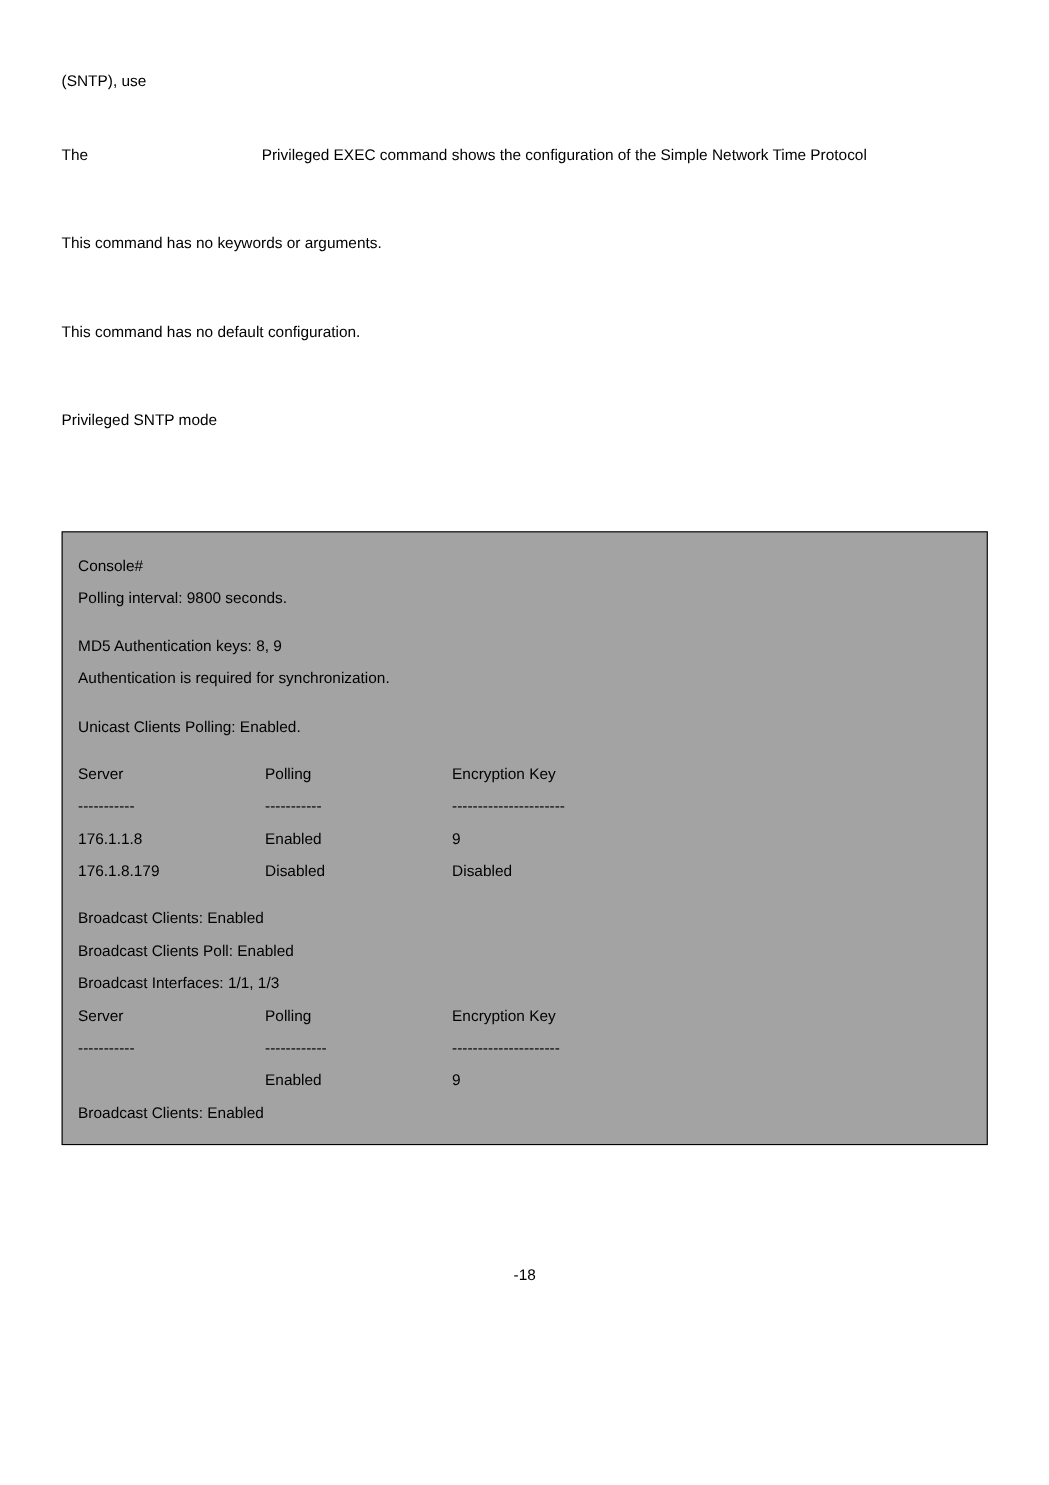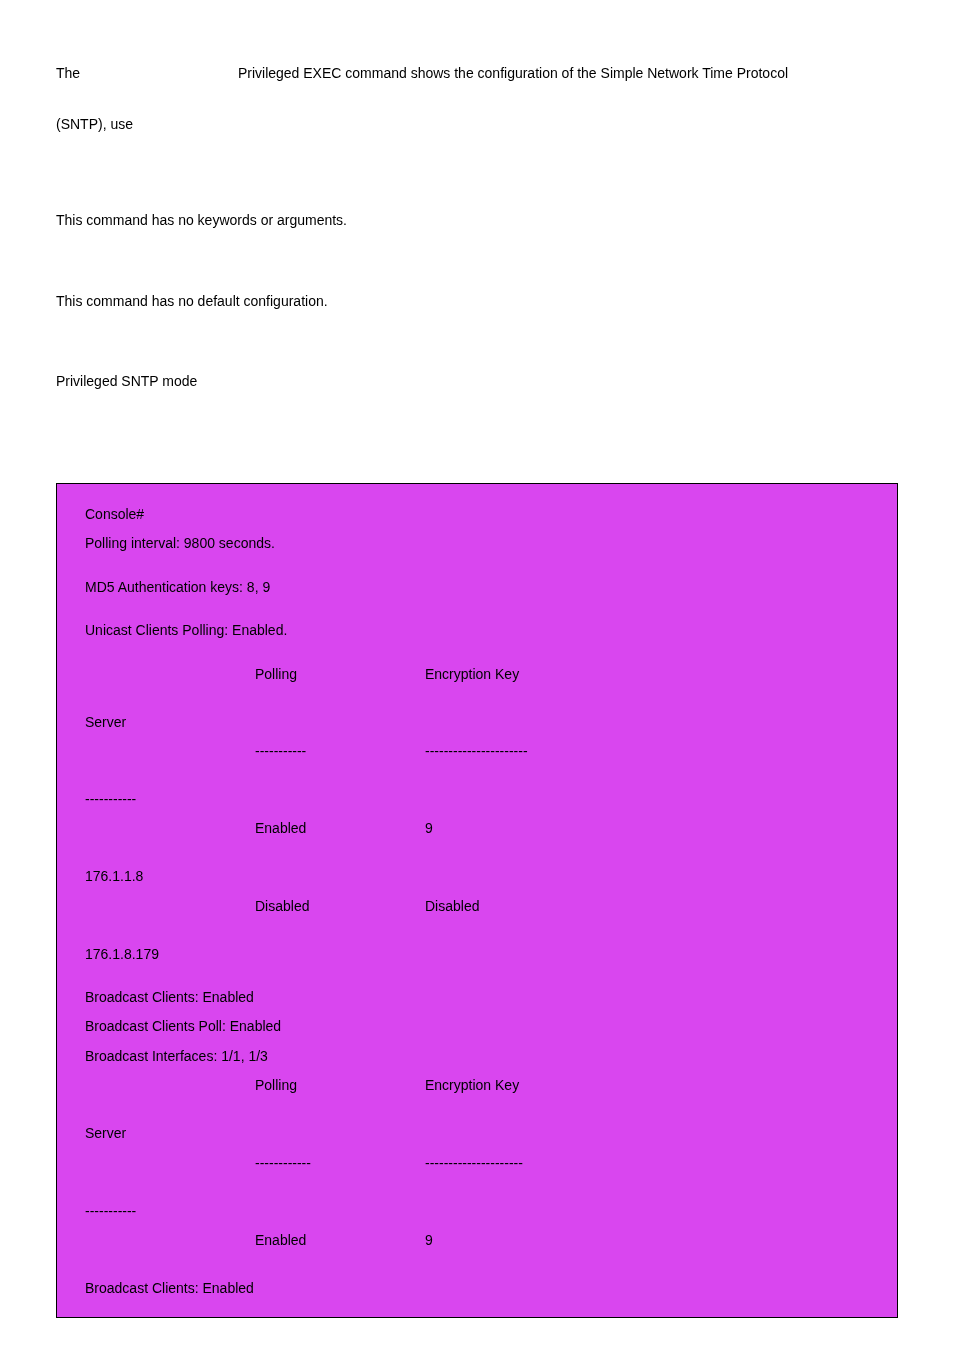--- a/index.html
+++ b/index.html
@@ -17,56 +17,56 @@
     box-sizing: border-box;
   }
   .para {
     margin: 0 0 24px 0;
   }
   .section-gap {
     margin-bottom: 40px;
   }
   .console-box {
     border: 1px solid #000;
-    background: #d946ef;
-    padding: 16px 14px 14px 28px;
+    background: #a3a3a3;
+    padding: 16px 14px 14px 14px;
     margin-top: 34px;
     font-size: 14px;
     line-height: 2.1;
   }
   .console-box .line {
     white-space: pre;
     font-family: Arial, Helvetica, sans-serif;
   }
   .blank {
     height: 14px;
   }
   .row3 {
     display: flex;
   }
-  .row3 .c1 { width: 170px; margin-top: 48px; }
+  .row3 .c1 { width: 170px; }
   .row3 .c2 { width: 170px; }
   .row3 .c3 { flex: 1; }
   .footer {
     text-align: center;
     margin-top: 105px;
     font-size: 14px;
   }
 </style>
 </head>
 <body>
 
 <div class="page">
 
+  <div class="para section-gap">(SNTP), use</div>
   <div class="para">
     <span>The</span>
     <span style="display:inline-block;width:150px;"></span>
     <span>Privileged EXEC command shows the configuration of the Simple Network Time Protocol</span>
   </div>
-  <div class="para section-gap">(SNTP), use</div>
 
   <div style="height:30px"></div>
 
   <div class="para section-gap">This command has no keywords or arguments.</div>
 
   <div style="height:14px"></div>
 
   <div class="para section-gap">This command has no default configuration.</div>
 
   <div style="height:14px"></div>
@@ -74,20 +74,21 @@
   <div class="para section-gap">Privileged SNTP mode</div>
 
   <div style="height:14px"></div>
 
 
   <div class="console-box">
     <div class="line">Console#</div>
     <div class="line">Polling interval: 9800 seconds.</div>
     <div class="blank"></div>
     <div class="line">MD5 Authentication keys: 8, 9</div>
+    <div class="line">Authentication is required for synchronization.</div>
     <div class="blank"></div>
     <div class="line">Unicast Clients Polling: Enabled.</div>
     <div class="blank"></div>
 
     <div class="row3">
       <div class="c1">Server</div>
       <div class="c2">Polling</div>
       <div class="c3">Encryption Key</div>
     </div>
     <div class="row3">

